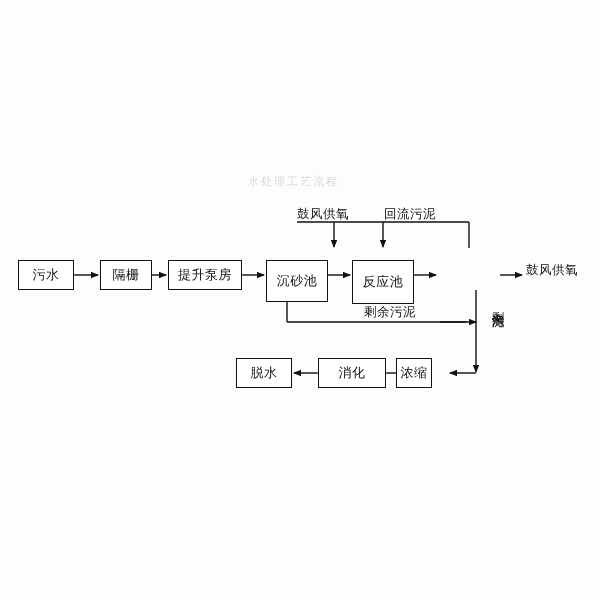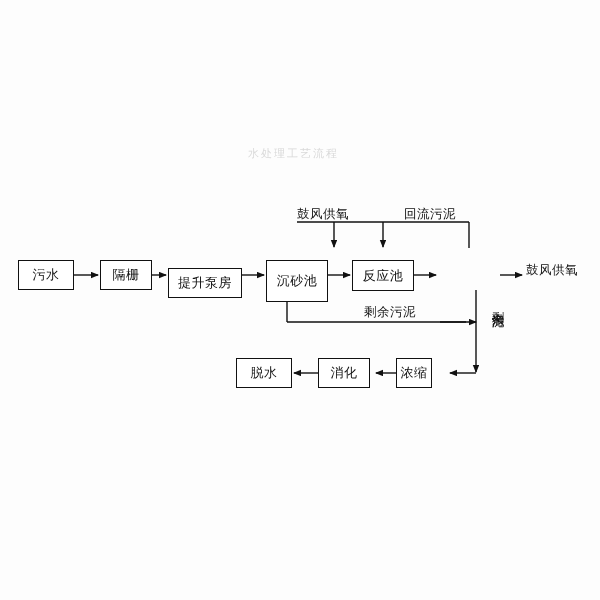--- a/index.html
+++ b/index.html
@@ -39,20 +39,21 @@
     writing-mode: vertical-rl;
     text-orientation: upright;
     letter-spacing: 1px;
   }
   .watermark {
     position: absolute;
     font-size: 11px;
     color: #d9d9d9;
     letter-spacing: 2px;
     white-space: nowrap;
+    margin-top: 28px;
   }
   svg.lines {
     position: absolute;
     left: 0;
     top: 0;
     width: 600px;
     height: 600px;
     pointer-events: none;
   }
 </style>
@@ -104,38 +105,38 @@
       <line x1="318" y1="373" x2="294" y2="373"></line>
     </g>
   </svg>
 
   <div class="node" style="left:18px; top:260px; width:56px; height:30px;">
     <span>污水</span>
   </div>
   <div class="node" style="left:100px; top:260px; width:52px; height:30px;">
     <span>隔栅</span>
   </div>
-  <div class="node" style="left:168px; top:260px; width:74px; height:30px;margin-top:8px;">
+  <div class="node" style="left:168px; top:260px; width:74px; height:30px;">
     <span>提升泵房</span>
   </div>
   <div class="node" style="left:266px; top:260px; width:62px; height:42px;">
     <span>沉砂池</span>
   </div>
-  <div class="node" style="left:352px; top:260px; width:62px; height:31px;">
+  <div class="node" style="left:352px; top:260px; width:62px; height:44px;">
     <span>反应池</span>
   </div>
   <div class="node" style="left:396px; top:358px; width:36px; height:30px;">
     <span>浓缩</span>
   </div>
-  <div class="node" style="left:318px; top:358px; width:52px; height:30px;">
+  <div class="node" style="left:318px; top:358px; width:68px; height:30px;">
     <span>消化</span>
   </div>
   <div class="node" style="left:236px; top:358px; width:56px; height:30px;">
     <span>脱水</span>
   </div>
 
   <div class="label" style="left:297px; top:206px;">鼓风供氧</div>
-  <div class="label" style="left:404px; top:206px;">回流污泥</div>
+  <div class="label" style="left:384px; top:206px;">回流污泥</div>
   <div class="label" style="left:526px; top:262px;">鼓风供氧</div>
   <div class="label" style="left:364px; top:304px;">剩余污泥</div>
   <div class="label vertical" style="left:489px; top:302px;">剩余污泥</div>
 
 </div>
 
 </body></html>

